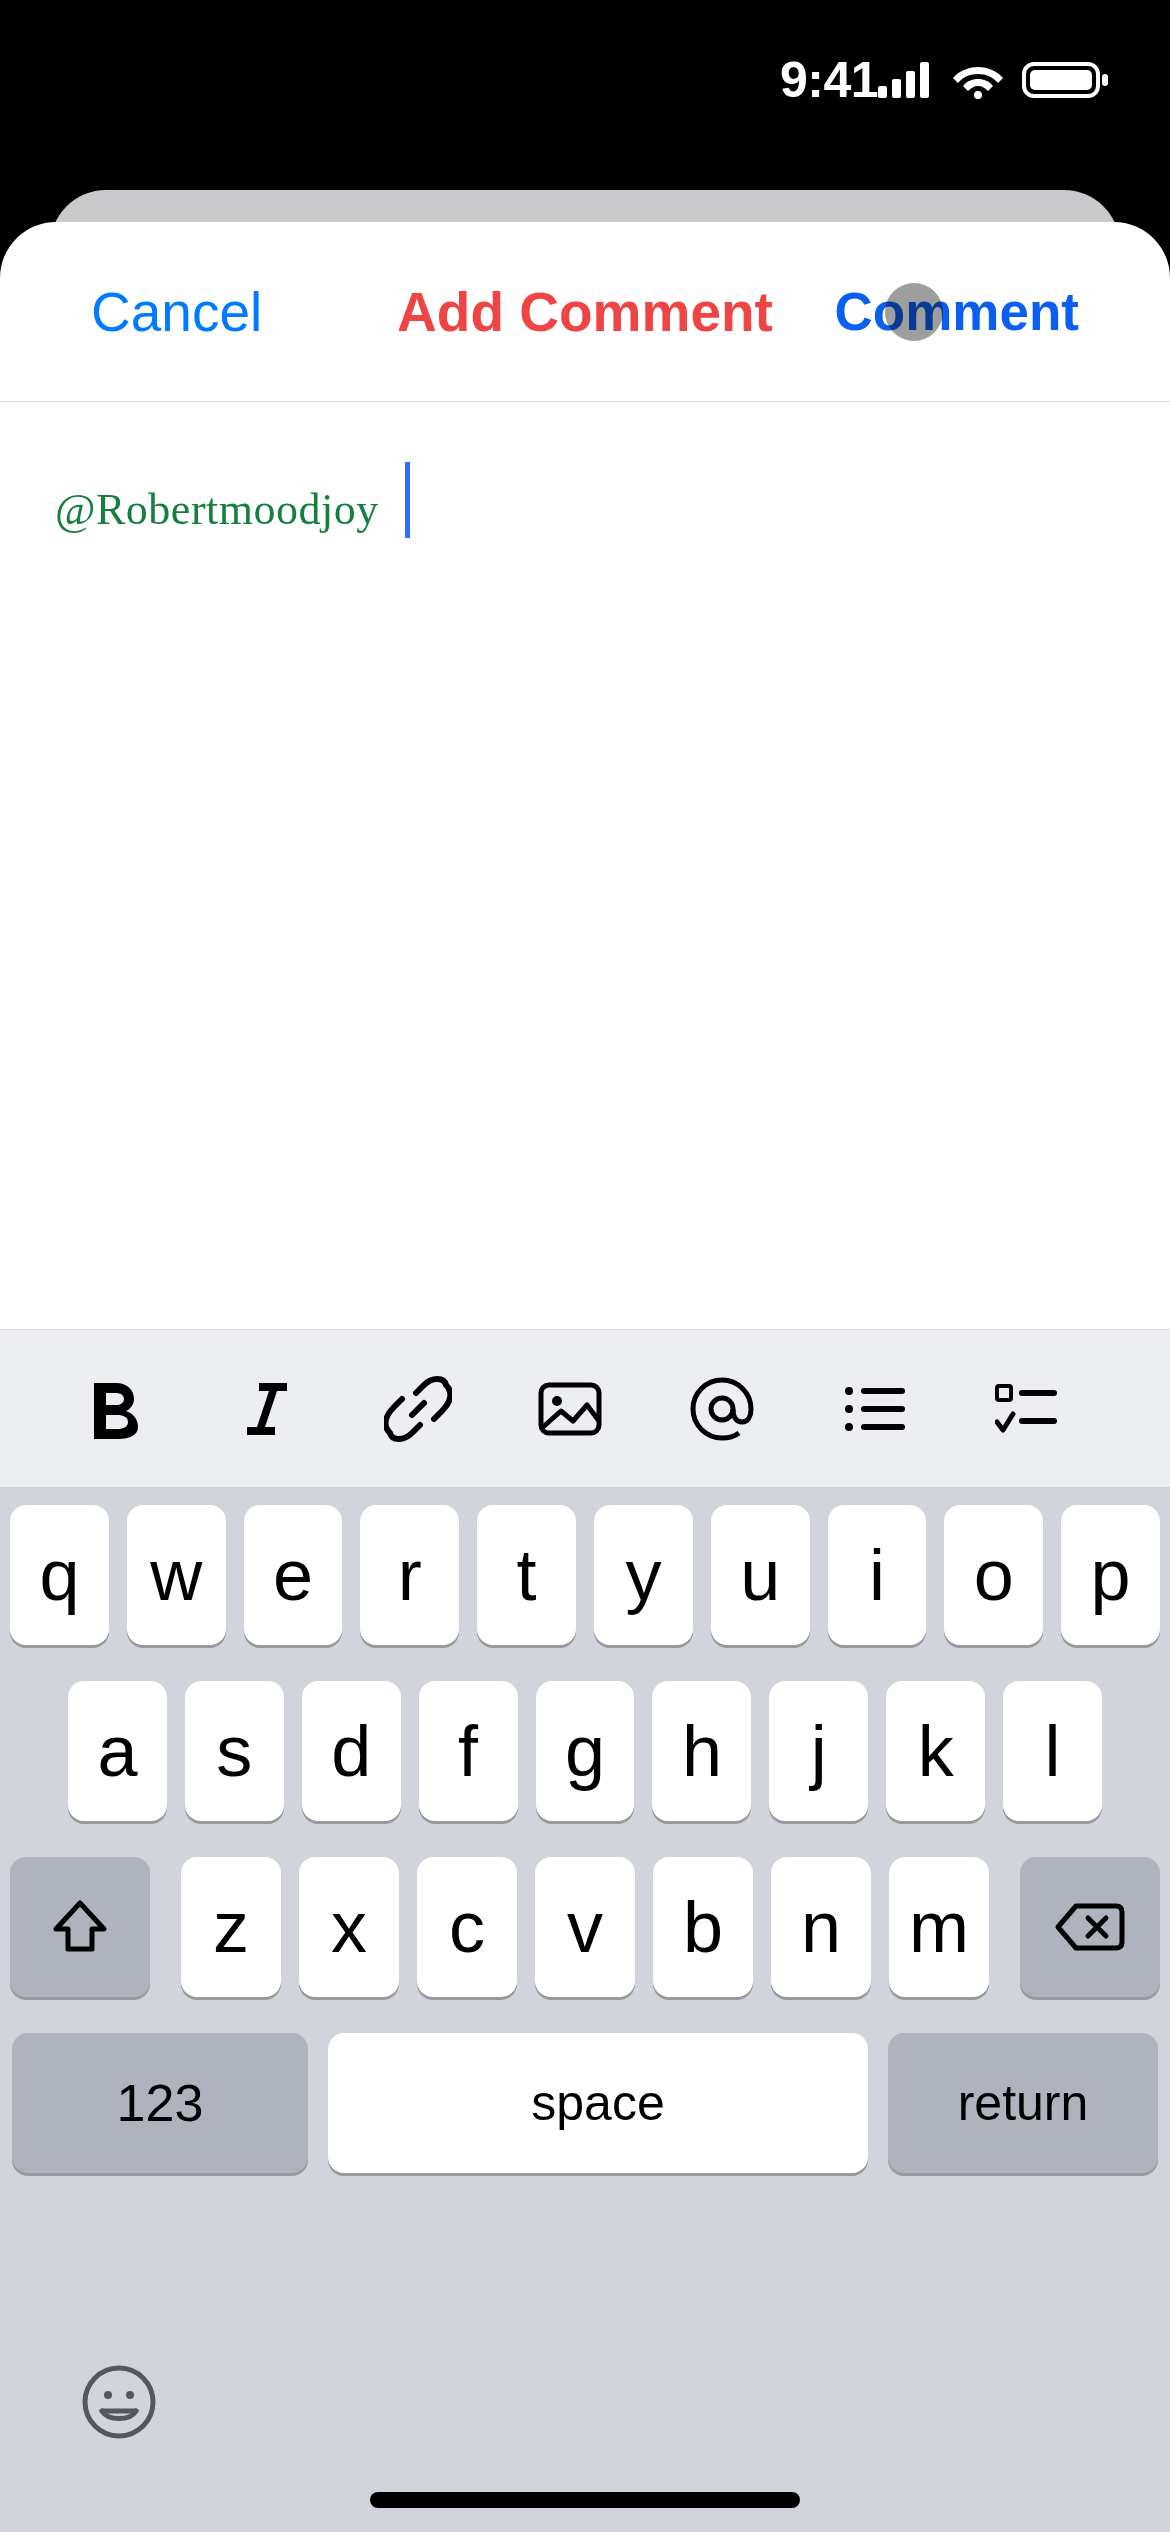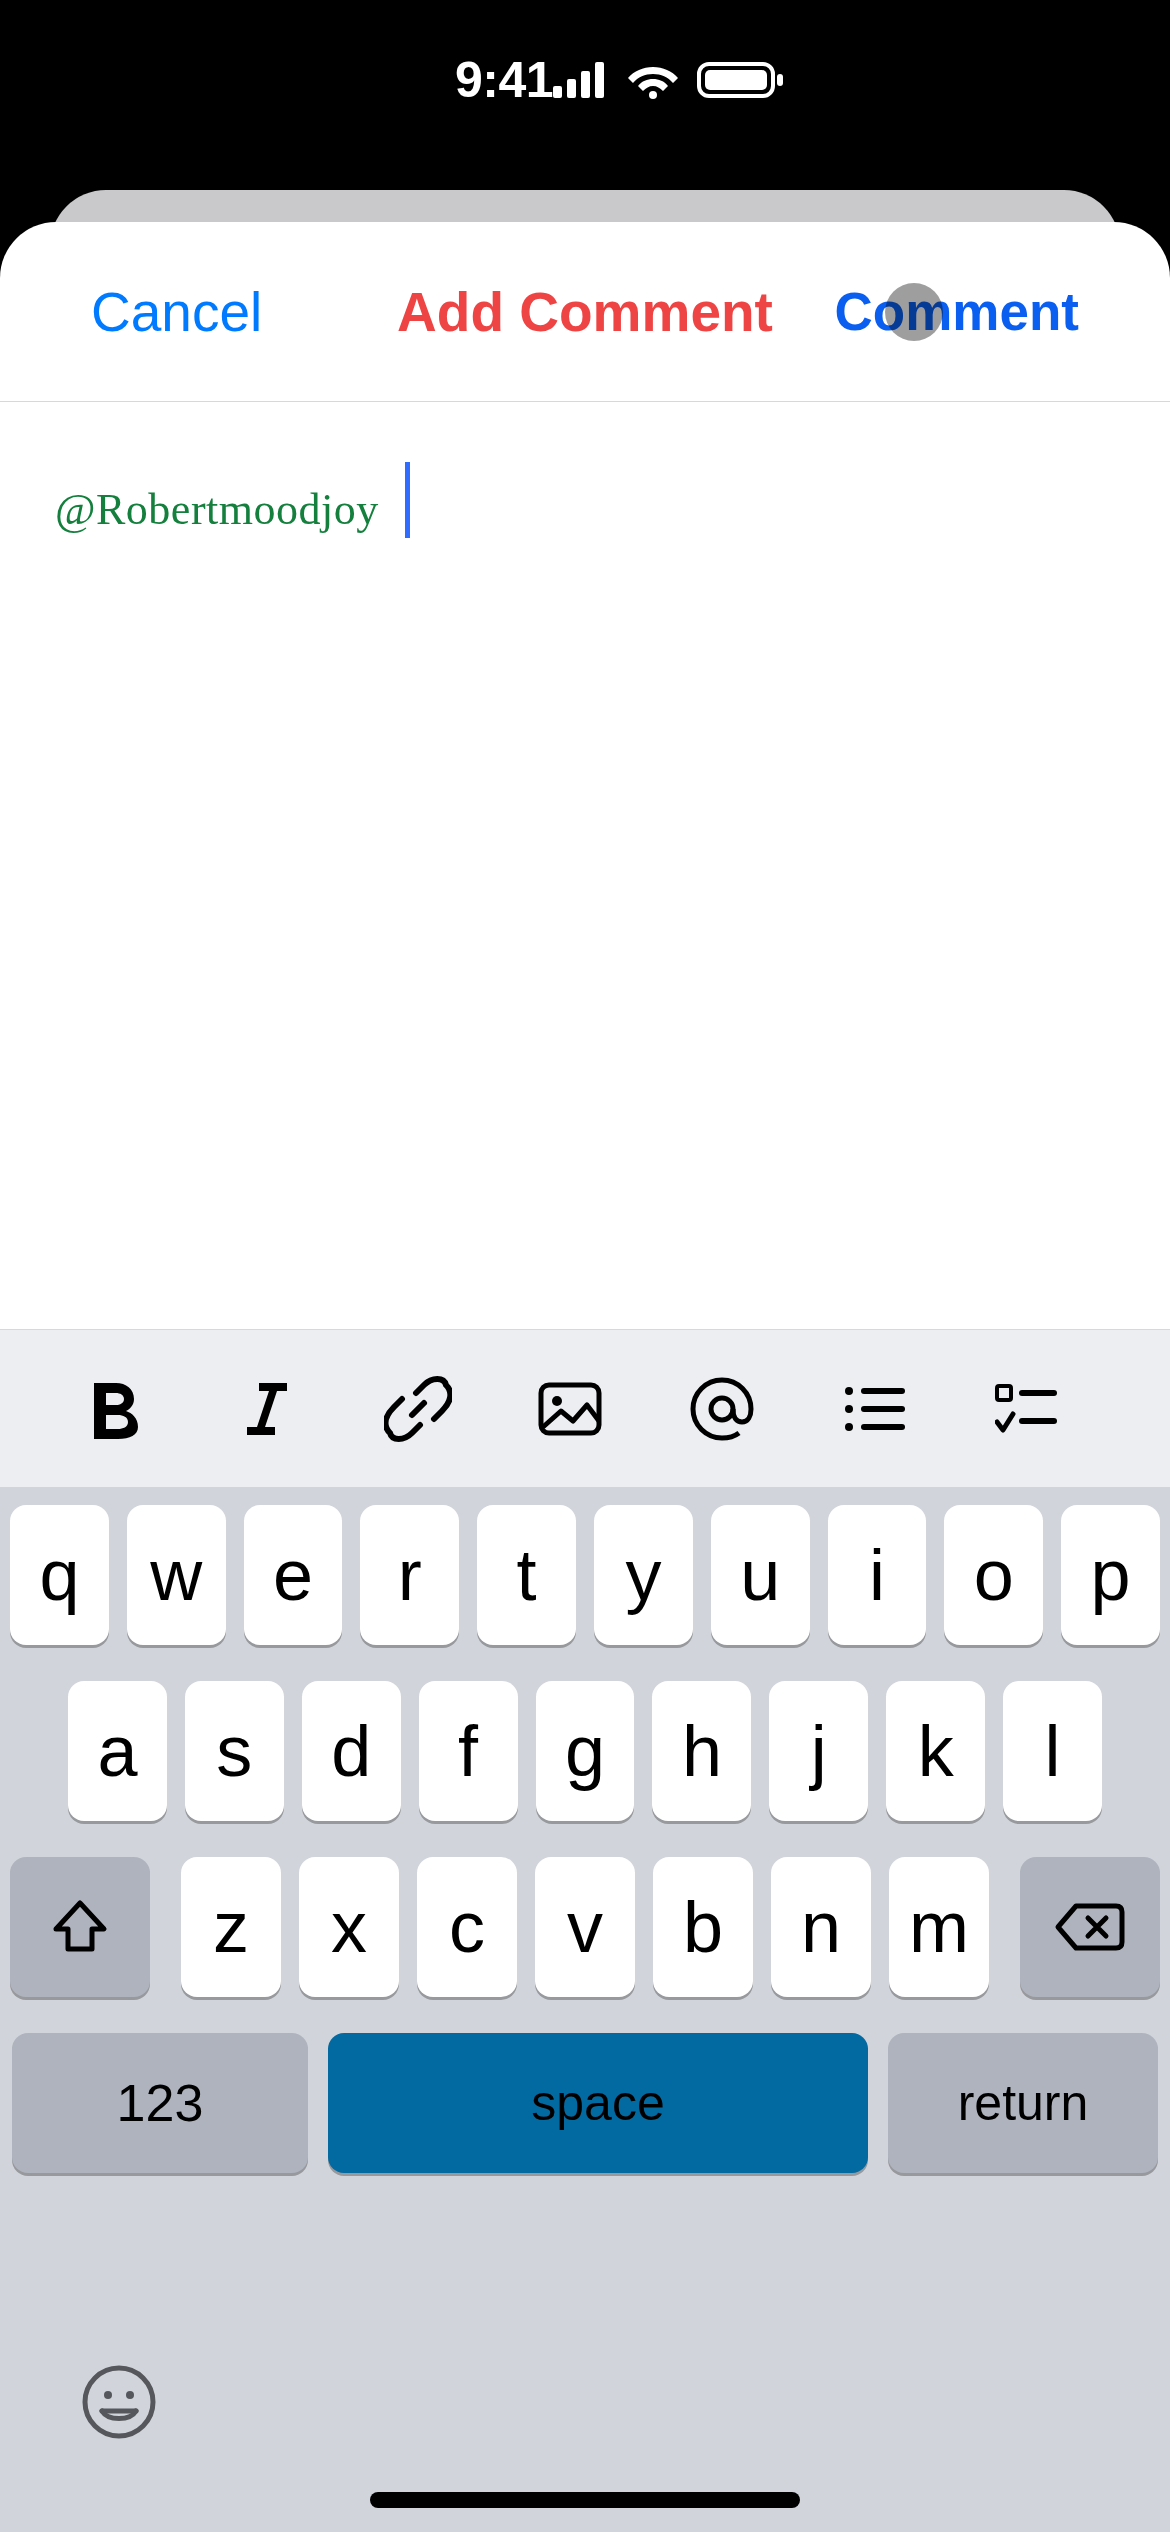--- a/index.html
+++ b/index.html
@@ -12,21 +12,21 @@
     background: #000;
   }
 
   
   .status-bar {
     position: absolute;
     top: 0; left: 0; right: 0;
     height: 140px;
     display: flex;
     align-items: center;
-    justify-content: center;
+    justify-content: flex-end;
     padding: 20px 60px 0 130px;
     color: #fff;
   }
   .status-time { font-size: 50px; font-weight: 600; letter-spacing: -0.5px; }
   .status-right { display: flex; align-items: center; gap: 18px; }
   .status-right svg { display: block; }
 
   
   .sheet-behind {
     position: absolute;
@@ -133,21 +133,21 @@
     background: #aeb3bd;
     width: 140px;
     font-size: 44px;
   }
   .key.func svg { display:block; }
   .row3 { justify-content: space-between; padding: 0 0; }
   .row3 .letters { display: flex; gap: 18px; }
 
   .kb-bottom { display: flex; gap: 20px; padding: 0 2px; }
   .key.k123 { background: #aeb3bd; width: 296px; height: 140px; font-size: 52px; }
-  .key.space { background: #0369a1; flex: 1; height: 140px; font-size: 50px; }
+  .key.space { background: #ffffff; flex: 1; height: 140px; font-size: 50px; }
   .key.return { background: #aeb3bd; width: 270px; height: 140px; font-size: 50px; }
 
   .emoji-row {
     position: absolute;
     bottom: 60px; left: 0; right: 0;
     height: 140px;
     display: flex;
     align-items: center;
     padding-left: 80px;
   }

